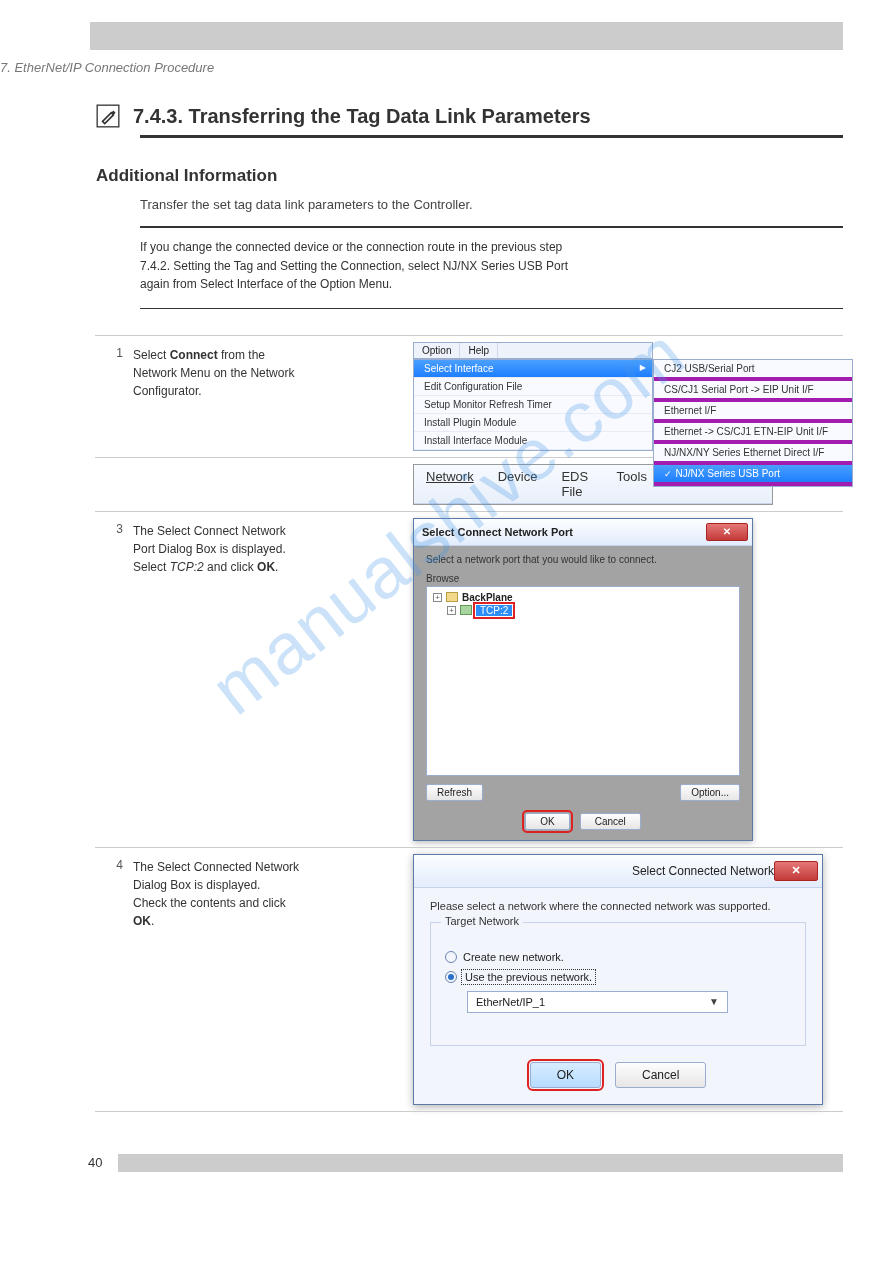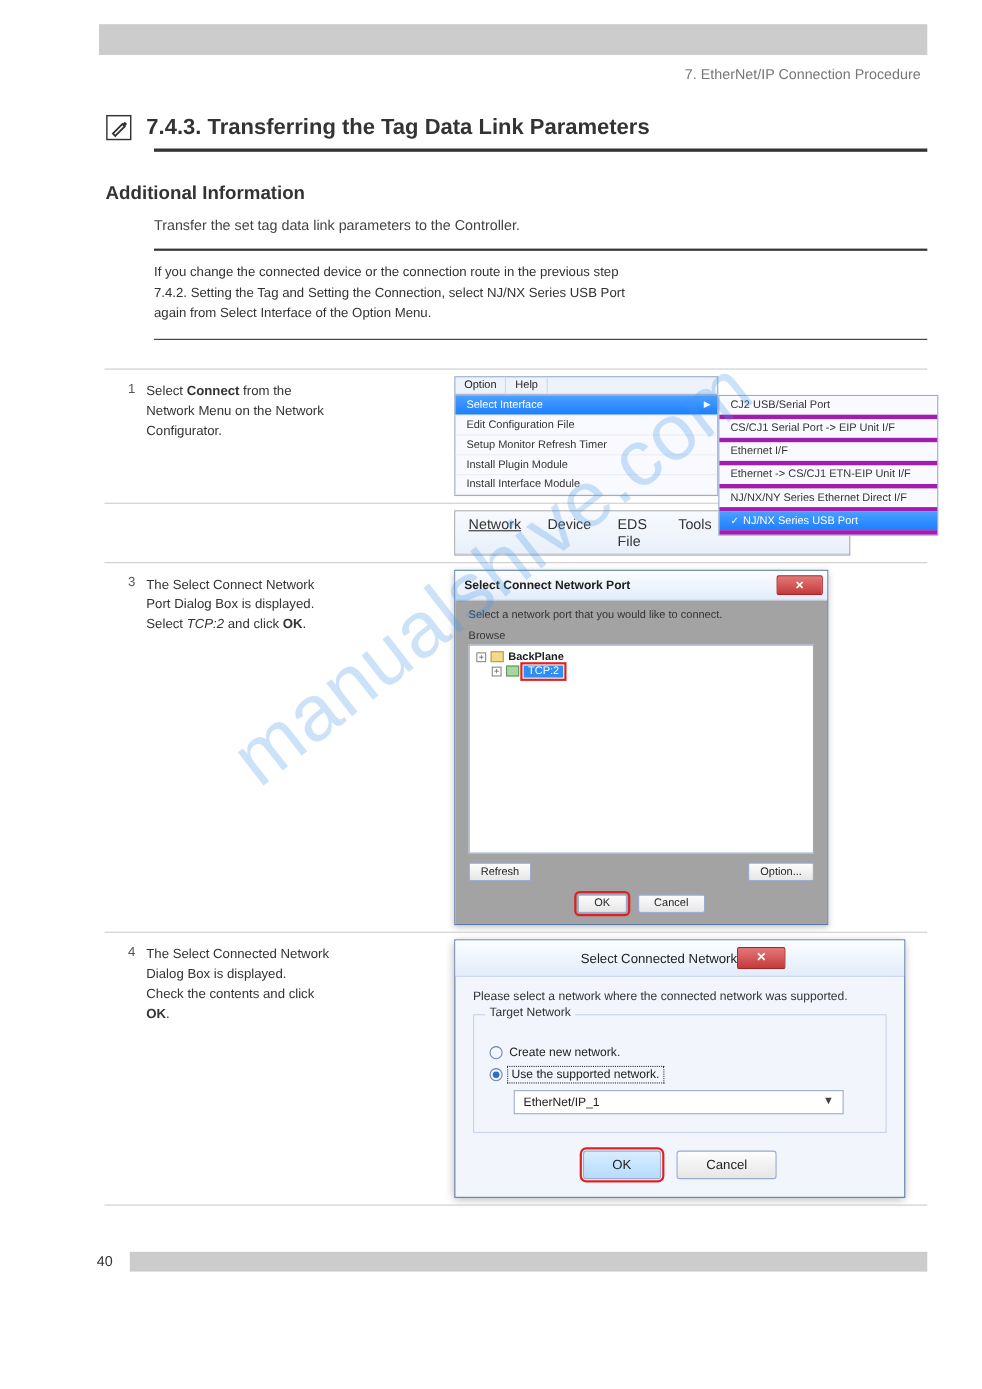--- a/index.html
+++ b/index.html
@@ -2,21 +2,21 @@
 <html><head>
 <meta charset="utf-8">
 <style>
   * { box-sizing: border-box; margin: 0; padding: 0; }
   body { font-family: Arial, sans-serif; background: #fff; width: 893px; font-size: 11px; color: #222; position: relative; }
 
   .page { padding: 0 0 60px 0; }
 
   
   .topbar { height: 28px; background: #ccc; margin: 22px 50px 0 90px; }
-  .section { font-family: Arial; color: #777; font-size: 13px; margin: 10px 50px 0 0; text-align: right; padding-right: 6px; }
+  .section { font-family: Arial; color: #777; font-size: 13px; margin: 10px 50px 0 0; text-align: left; padding-right: 6px; font-style: italic; }
 
   .heading-row { display: flex; align-items: center; margin: 28px 0 0 95px; gap: 12px; }
   .heading-row h2 { font-size: 20px; font-weight: bold; color: #333; }
 
   .pencil-icon { width: 26px; height: 26px; }
 
   hr.thick { border: none; border-top: 3px solid #333; margin: 6px 50px 0 140px; }
   hr.thin { border: none; border-top: 1px solid #333; margin: 0 50px 0 140px; }
 
   .note { margin: 24px 50px 0 140px; font-size: 12px; line-height: 1.6; color: #444; }
@@ -63,30 +63,30 @@
   .devinfo .legend { font-size: 10px; margin-top: -12px; background: #f3f6fc; display: inline-block; padding: 0 4px; }
   .devinfo-grid { display: grid; grid-template-columns: 1fr 1fr; gap: 2px 16px; margin-top: 4px; color: #333; }
   .btnrow { display: flex; justify-content: space-between; margin-top: 8px; }
   .btn { background: linear-gradient(#fdfdfd,#e6e6e6); border: 1px solid #9aaccf; padding: 2px 14px; font-size: 10px; border-radius: 2px; }
   .btn.small { padding: 2px 10px; }
   .btn.ok { outline: 2px solid #d22; outline-offset: 1px; }
   .okrow { display: flex; justify-content: center; gap: 10px; margin-top: 12px; }
 
   
   .dialog2 { border: 1px solid #5b7aa8; background: #f2f5fb; width: 410px; box-shadow: 0 2px 8px rgba(0,0,0,0.3); font-size: 12px; }
-  .dialog2 .title2 { display: flex; justify-content: center; align-items: center; background: linear-gradient(#fcfeff,#e2ecfb); border-bottom: 1px solid #c6d3ea; padding: 6px 0 6px 10px; font-size: 12px; color: #222; }
+  .dialog2 .title2 { display: flex; justify-content: flex-end; align-items: center; background: linear-gradient(#fcfeff,#e2ecfb); border-bottom: 1px solid #c6d3ea; padding: 6px 0 6px 10px; font-size: 12px; color: #222; }
   .closebtn2 { width: 44px; height: 20px; background: linear-gradient(#e57777,#c33a3a); border: 1px solid #a22; color: #fff; display: flex; align-items: center; justify-content: center; font-size: 11px; border-radius: 2px; margin-right: 4px; font-weight: bold; }
   .dialog2 .body2 { padding: 12px 16px 16px 16px; }
   .dialog2 .instr2 { font-size: 11px; color: #333; margin-bottom: 10px; }
   .fieldset2 { border: 1px solid #c6d3ea; padding: 20px 14px 16px 14px; position: relative; }
   .fieldset2 .legend2 { position: absolute; top: -8px; left: 10px; background: #f2f5fb; padding: 0 4px; font-size: 11px; color: #333; }
   .radio-row { display: flex; align-items: center; gap: 6px; margin: 8px 0; font-size: 11px; }
   .radio { width: 12px; height: 12px; border: 1px solid #6b85b3; border-radius: 50%; display: inline-flex; align-items: center; justify-content: center; }
   .radio.checked::after { content: ""; width: 6px; height: 6px; background: #2a6fc8; border-radius: 50%; }
-  .combo { margin: 6px 0 0 22px; border: 1px solid #9aaccf; background: #fff; padding: 4px 8px; font-size: 11px; display: flex; justify-content: space-between; align-items: center; width: 300px; }
+  .combo { margin: 6px 0 16px 22px; border: 1px solid #9aaccf; background: #fff; padding: 4px 8px; font-size: 11px; display: flex; justify-content: space-between; align-items: center; width: 261px; }
   .combo .arrow { font-size: 10px; color: #444; }
   .okrow2 { display: flex; justify-content: center; gap: 14px; margin-top: 16px; }
   .btn2 { background: linear-gradient(#fdfdfd,#e6e6e6); border: 1px solid #9aaccf; padding: 5px 26px; font-size: 12px; border-radius: 3px; }
   .btn2.ok2 { background: linear-gradient(#d8ecff,#b6dcff); outline: 2px solid #d22; outline-offset: 1px; }
 
   .dot-outline { outline: 1px dotted #333; outline-offset: 1px; padding: 0 2px; }
 
   
   .watermark { position: absolute; top: 480px; left: 160px; font-size: 72px; color: rgba(70,150,230,0.28); transform: rotate(-38deg); pointer-events: none; font-family: Arial; letter-spacing: 1px; z-index: 50; }
 
@@ -227,21 +227,21 @@
         <div class="body2">
           <div class="instr2">Please select a network where the connected network was supported.</div>
           <div class="fieldset2">
             <div class="legend2">Target Network</div>
             <div class="radio-row">
               <span class="radio"></span>
               <span>Create new network.</span>
             </div>
             <div class="radio-row">
               <span class="radio checked"></span>
-              <span class="dot-outline">Use the supported network.</span>
+              <span class="dot-outline">Use the previous network.</span>
             </div>
             <div class="combo">
               <span>EtherNet/IP_1</span>
               <span class="arrow">▼</span>
             </div>
           </div>
           <div class="okrow2">
             <div class="btn2 ok2">OK</div>
             <div class="btn2">Cancel</div>
           </div>

